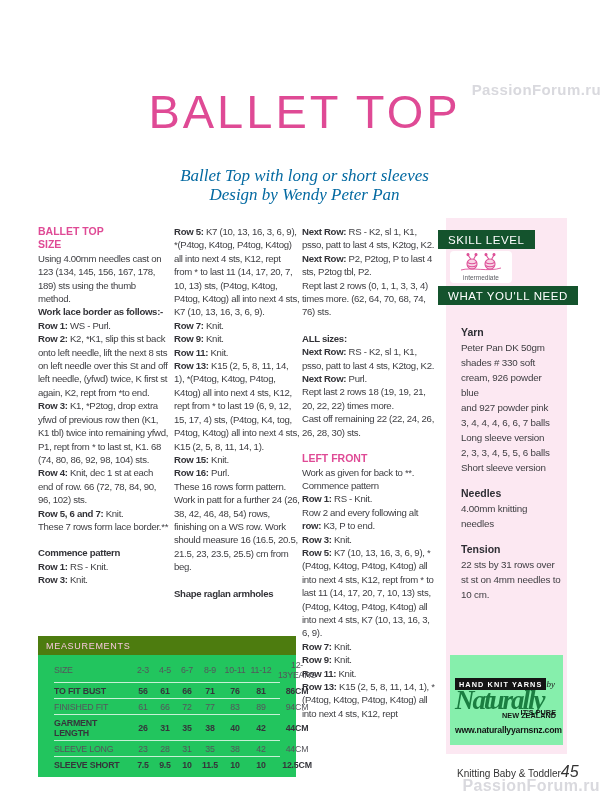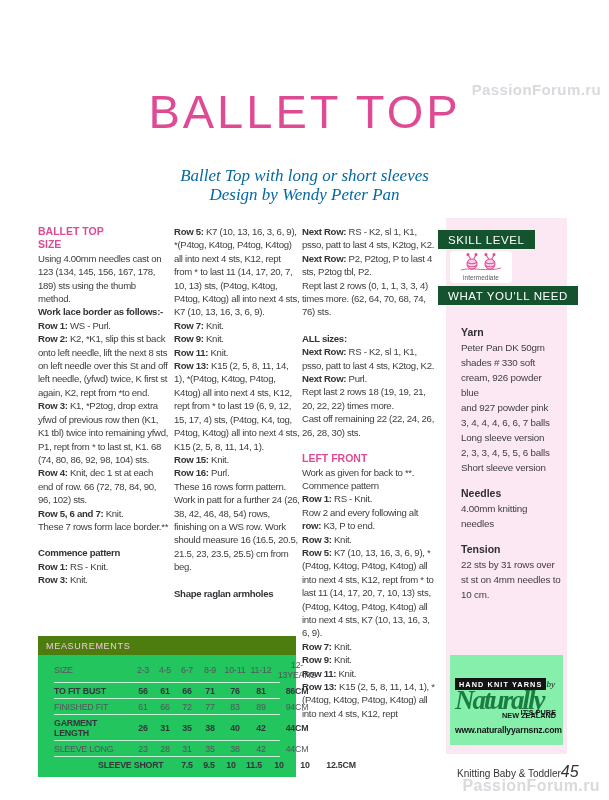--- a/index.html
+++ b/index.html
@@ -27,21 +27,21 @@
   .blk.pink{font-weight:bold;color:#df4a95;font-size:10.5px;letter-spacing:0;}
   .blk strong{color:#333338;}
   
   .meas{position:absolute;left:38px;top:636px;width:258px;}
   .meas-header{background:#4d7c0f;color:#f8c9de;font-size:9px;letter-spacing:.7px;
                padding:5px 8px 4px;}
   .meas-body{background:#22c55e;padding:2px 16px 5px;}
   .trow{display:grid;grid-template-columns:78px 22px 22px 22px 24px 26px 26px 46px;
         align-items:center;padding:3px 0 2px;border-bottom:1px solid rgba(255,255,255,.75);
         font-size:8.8px;color:#55555c;letter-spacing:-.2px;}
-  .trow:last-child{border-bottom:none;margin-left:44px;}
+  .trow:last-child{border-bottom:none;}
   .trow.bold{font-weight:bold;color:#35353b;}
   .tcell{text-align:center;}
   .tlabel{text-align:left;}
   
   .sidebar{position:absolute;left:446px;top:218px;width:121px;height:536px;background:#fce8f2;}
   .badge{position:absolute;left:-8px;background:#14532d;color:#ffffff;font-size:11.5px;
          letter-spacing:.6px;padding:4px 10px 3px;white-space:nowrap;}
   .badge-skill{top:12px;}
   .badge-need{top:68px;}
   .skill-box{position:absolute;top:33px;left:4px;width:62px;height:32px;background:#ffffff;

